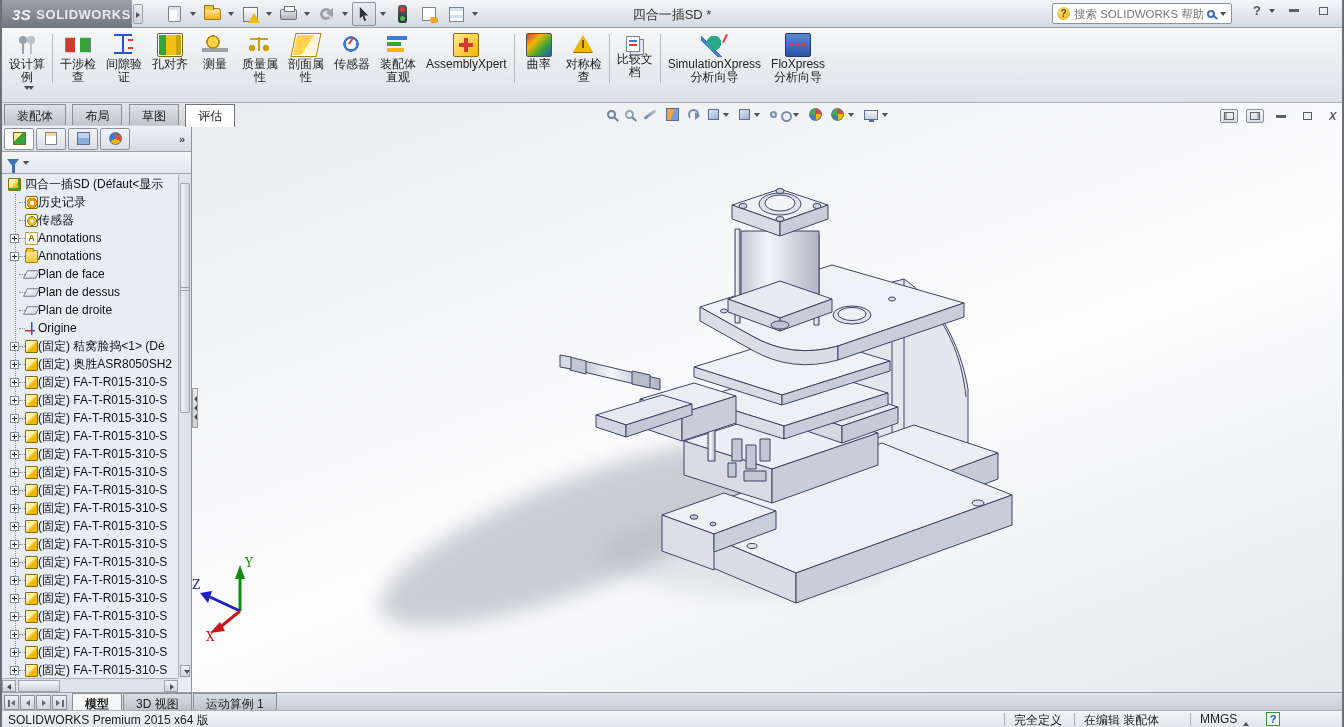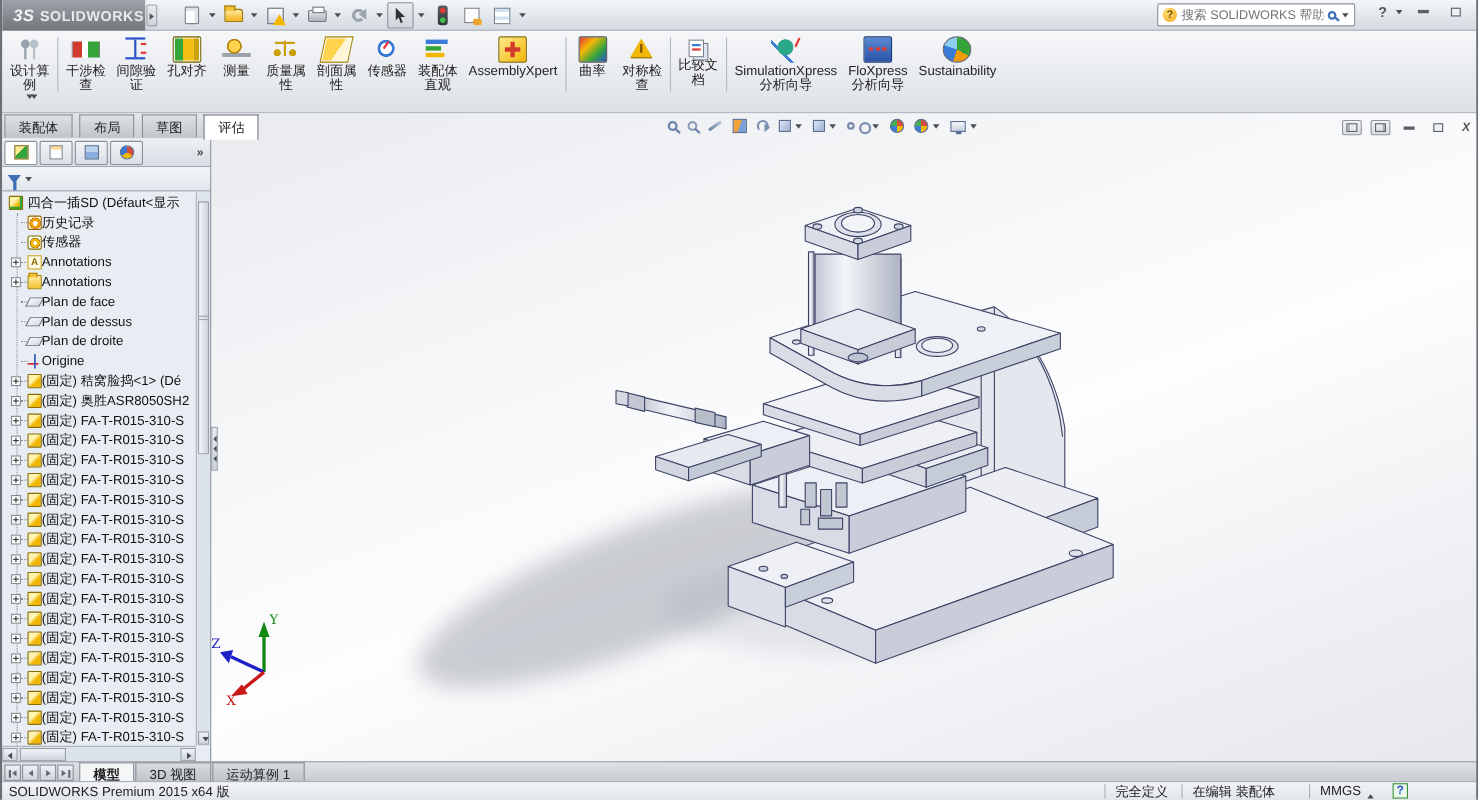--- a/index.html
+++ b/index.html
@@ -211,20 +211,21 @@
         <i class="g-traffic"></i>
       </span>
     <span class="qbtn">
         <i class="g-props"></i>
       </span>
     <span class="qbtn">
         <i class="g-options"></i>
       </span>
       <i class="dd"></i>
   </div>
+  <div id="doc-title">四合一插SD *</div>
   <div id="search-box">
     <span class="help-balloon">?</span>
     <input placeholder="搜索 SOLIDWORKS 帮助" style="">
     <span class="g-mag"></span>
     <i class="dd"></i>
   </div>
   <div id="tb-buttons">
     <span class="tb-help">?</span>
     <i class="dd"></i>
     <span class="wbtn">
@@ -356,25 +357,20 @@
       </div>
 
       <div class="rbtn">
         <span class="ric ri-flox"></span>
         <span class="rlabel">FloXpress
 分析向导</span>
 
       </div>
 
 
-      <div class="rbtn">
-        <span class="ric ri-sust"></span>
-        <span class="rlabel">Sustainability</span>
-
-      </div>
 
   </div>
 </div>
 
 <style>
   
   .ri-interfere{background:linear-gradient(90deg,#d23a2e 0 9px,#fff 9px 14px,#35a53a 14px);border:1px solid #7a7f86;clip-path:polygon(0 20%,100% 20%,100% 80%,0 80%);}
   .ri-clearance{background:
     linear-gradient(#2a52c8,#2a52c8) 3px 1px/18px 2px no-repeat,
     linear-gradient(#2a52c8,#2a52c8) 3px 19px/18px 2px no-repeat,

